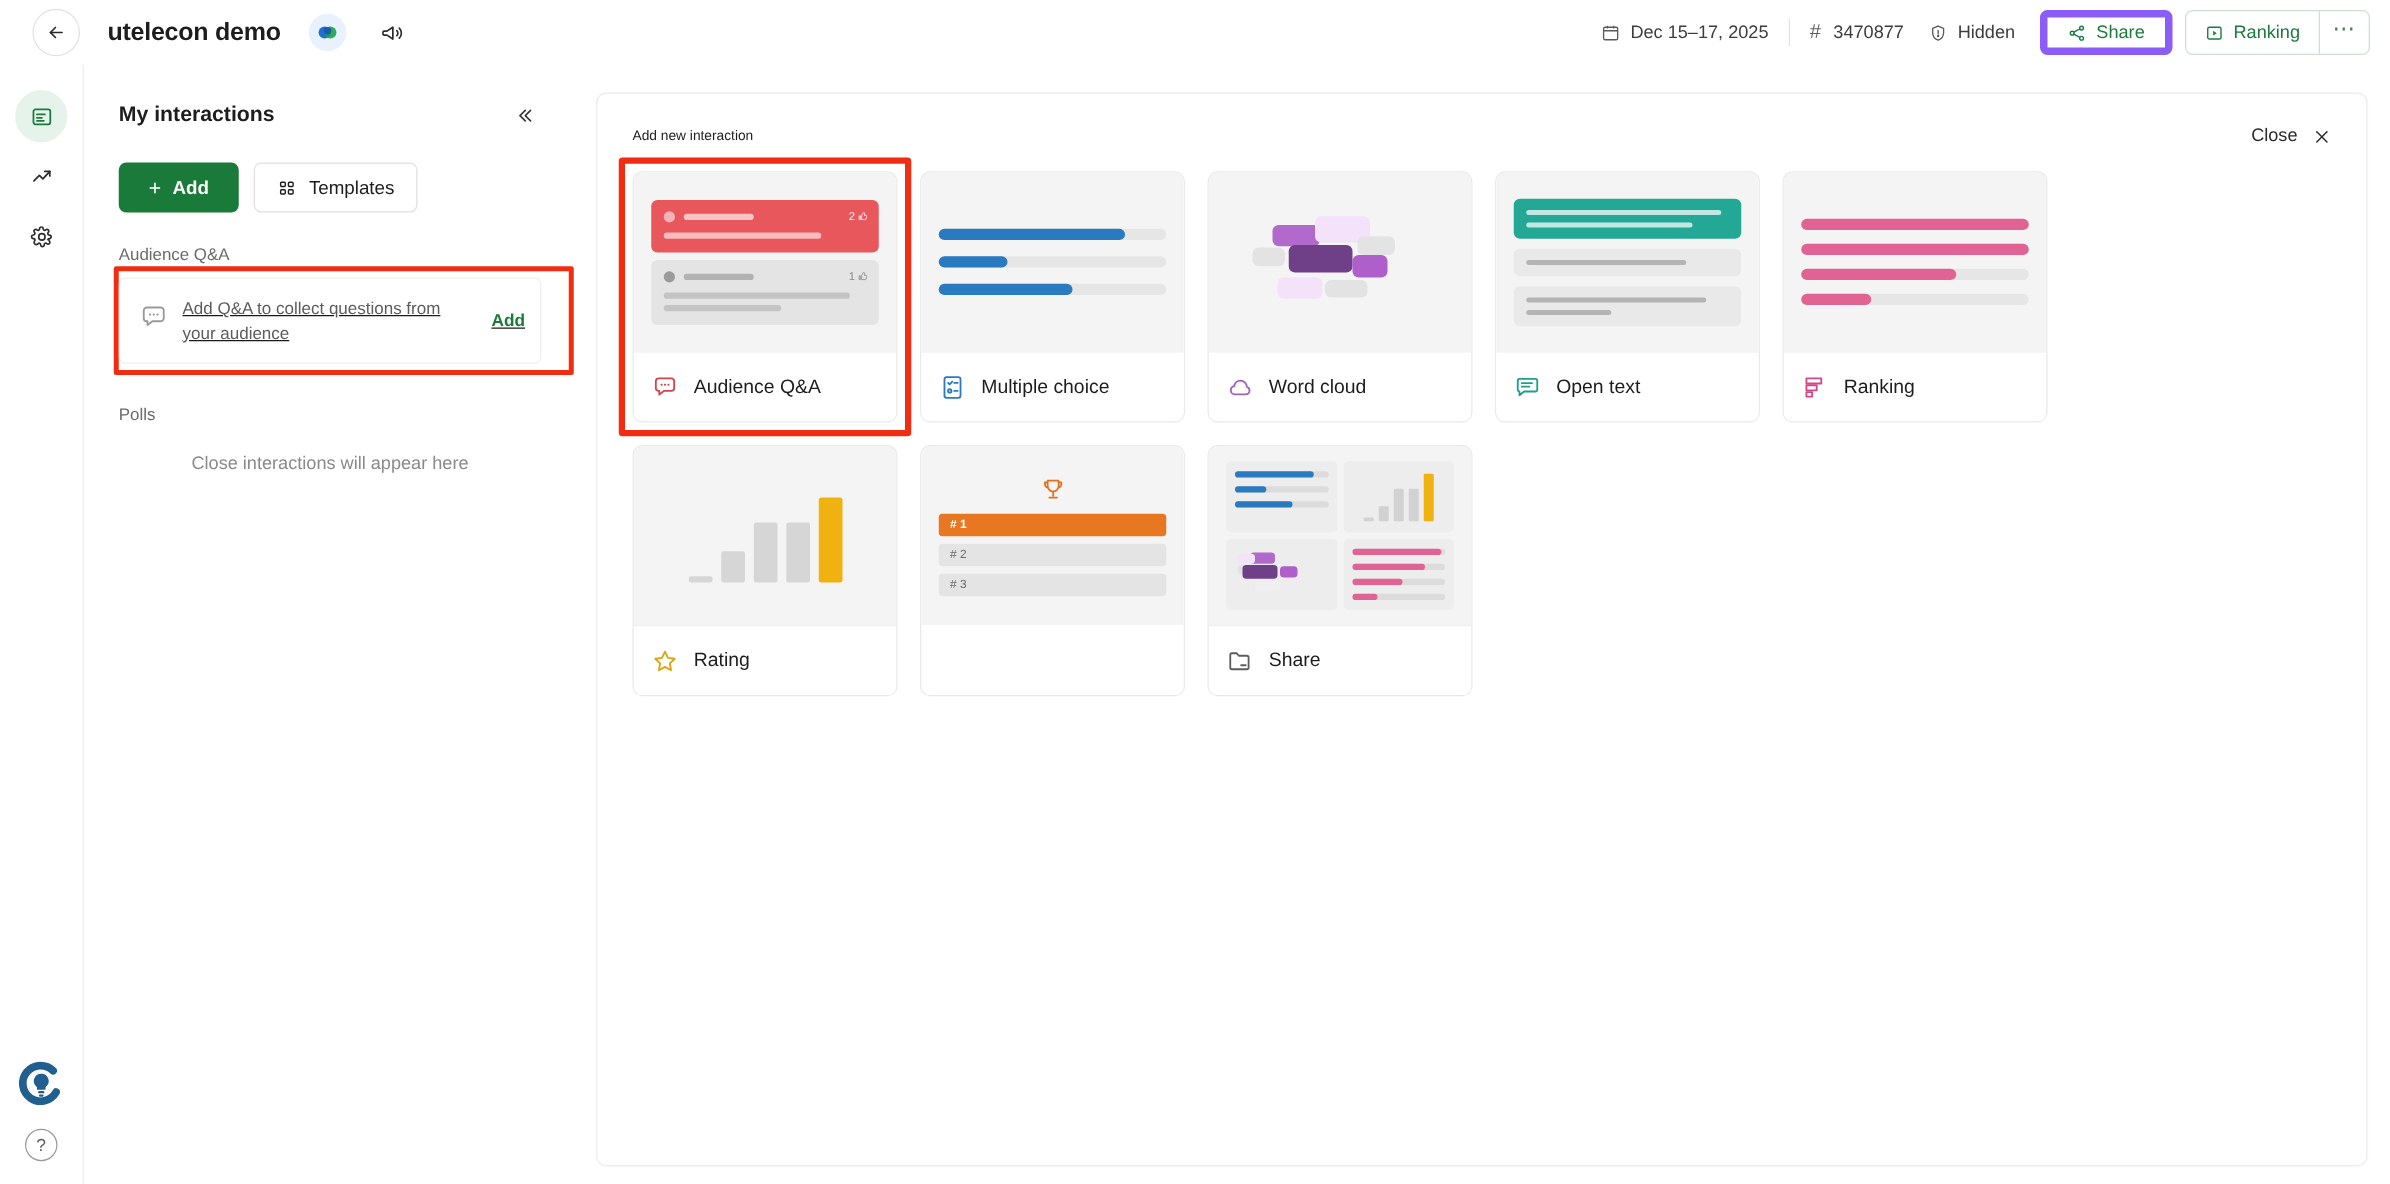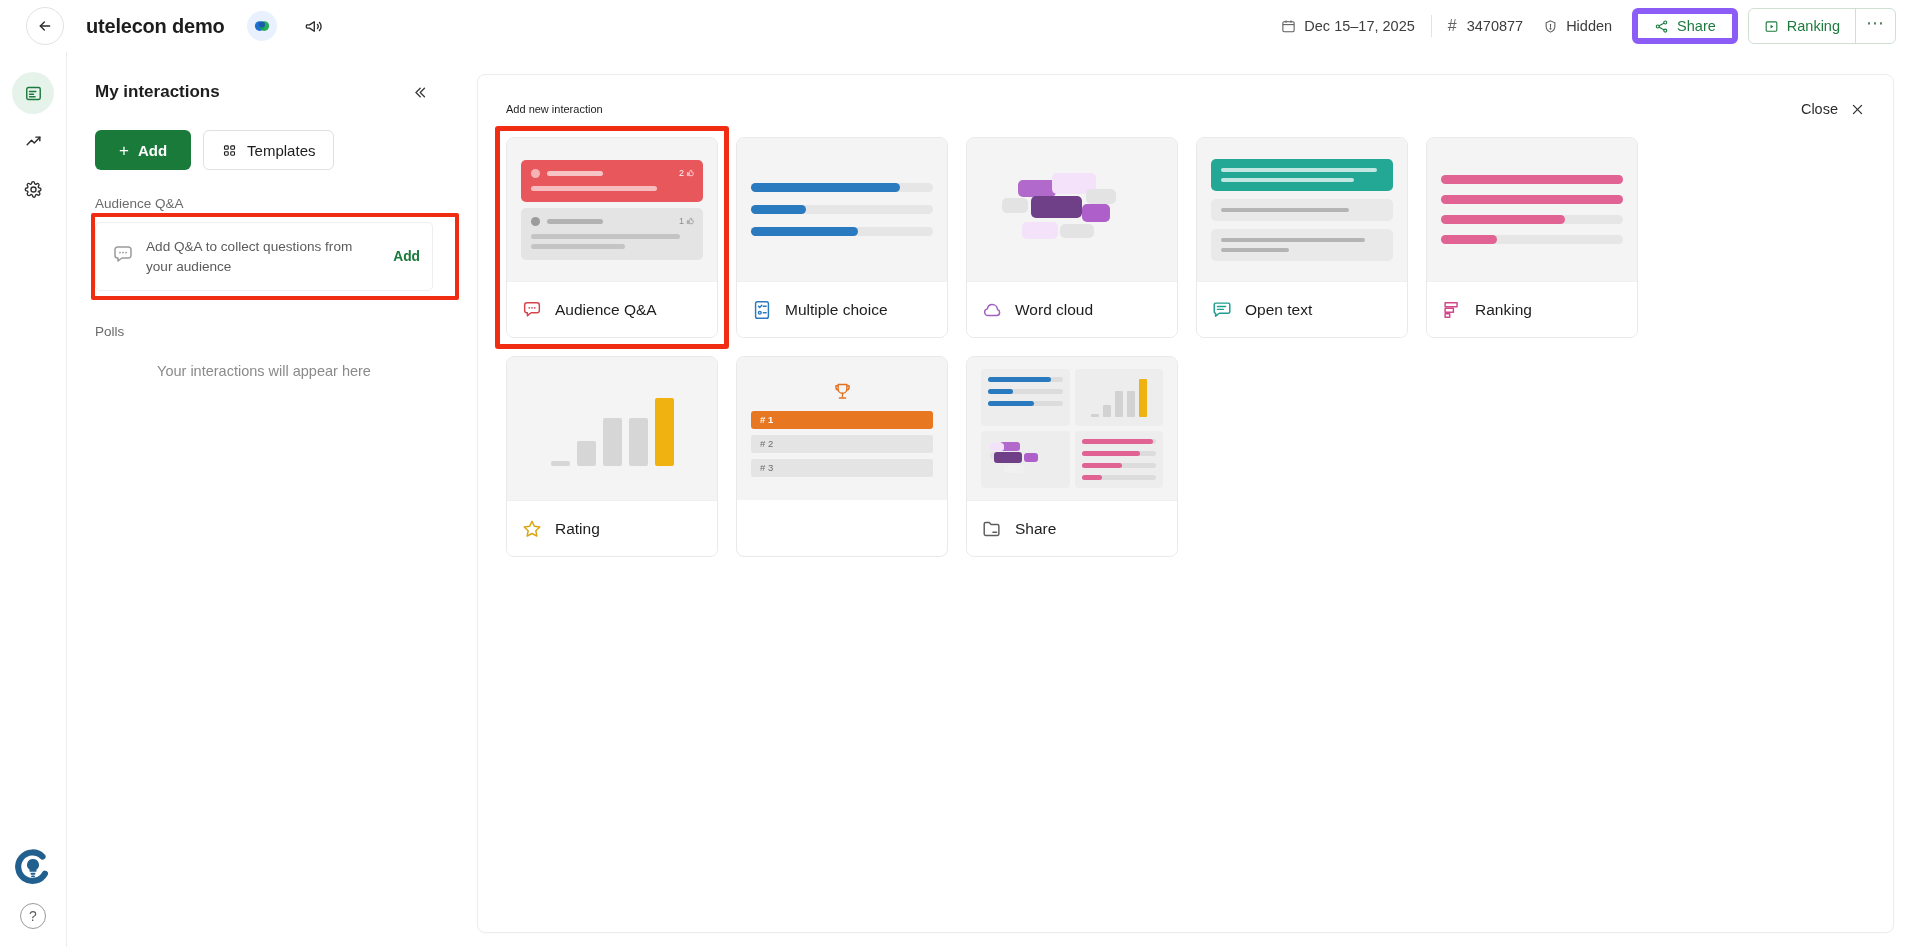--- a/index.html
+++ b/index.html
@@ -140,21 +140,21 @@
     background: #fff; border: 1px solid #e0e0e0; border-radius: 6px;
     color: #1d1d1d; font-size: 15px; font-weight: 500;
     display: flex; align-items: center; gap: 10px; cursor: pointer;
     font-family: inherit;
   }
   .btn-templates svg { width: 15px; height: 15px; }
 
   .sb-group-label {
     font-size: 13.5px; color: #6a6a6a; margin-top: 26px; margin-bottom: 8px;
   }
-  .qa-highlight { position: relative; margin: 0 -18px; padding: 3px 18px; }
+  .qa-highlight { position: relative; margin: 0 -18px; padding: 3px 18px; text-decoration: underline; }
   .qa-highlight::before {
     content: ""; position: absolute; left: 14px; right: -8px; top: -6px; bottom: -6px;
     border: 4px solid #f02d12; border-radius: 2px; pointer-events: none;
   }
   .qa-card {
     position: relative;
     background: #fff; border: 1px solid #efefef; border-radius: 5px;
     padding: 14px 12px 14px 14px;
     display: flex; align-items: center; gap: 12px;
     cursor: pointer;
@@ -424,21 +424,21 @@
               <circle cx="13" cy="9.6" r="0.9" fill="currentColor" stroke="none"></circle>
               <circle cx="16" cy="9.6" r="0.9" fill="currentColor" stroke="none"></circle>
             </svg>
           </span>
           <span class="qa-card-text">Add Q&amp;A to collect questions from your audience</span>
           <span class="qa-card-add">Add</span>
         </div>
       </div>
 
       <div class="sb-polls-label">Polls</div>
-      <div class="sb-empty">Your interactions will appear here</div>
+      <div class="sb-empty">Close interactions will appear here</div>
     </div>
 
     <div class="main-wrap">
       <div class="panel">
         <div class="panel-head">
           <div class="panel-title">Add new interaction</div>
           <div class="panel-close">
             <span>Close</span>
             <svg viewBox="0 0 24 24" fill="none" stroke="currentColor" stroke-width="1.9" stroke-linecap="round">
               <line x1="5.5" y1="5.5" x2="18.5" y2="18.5"></line>

